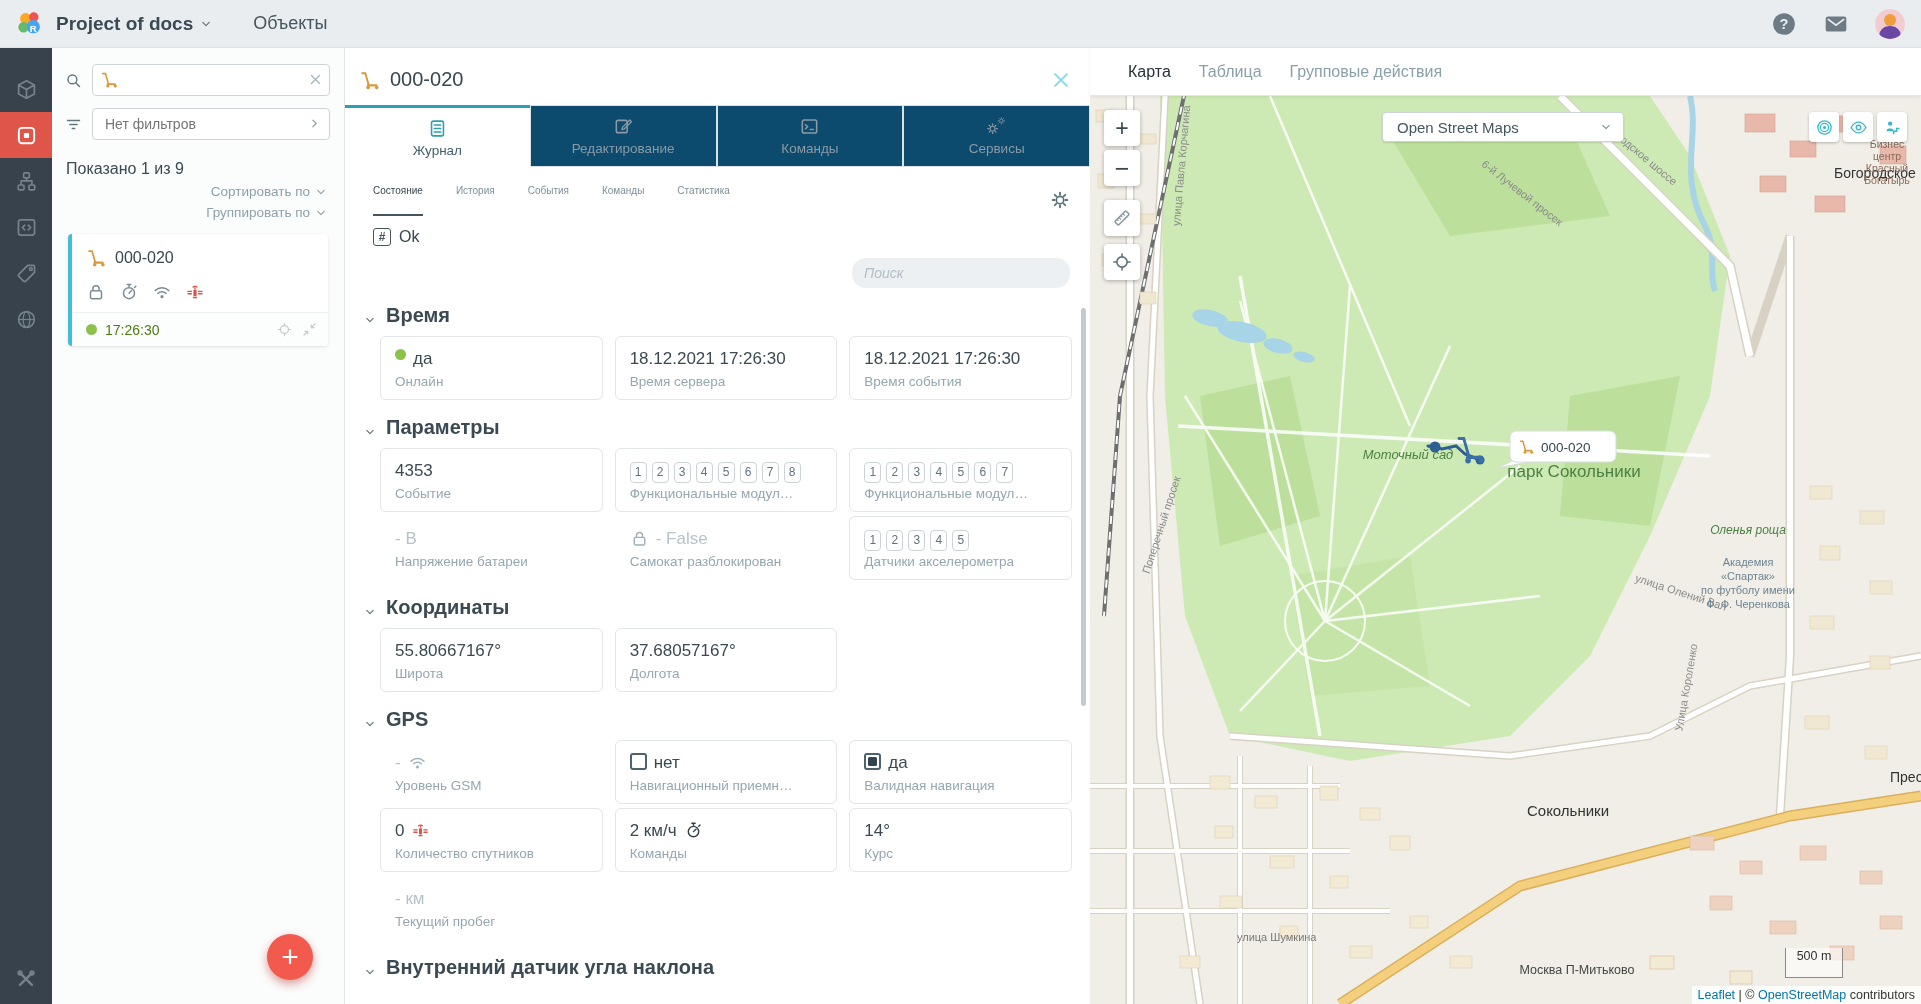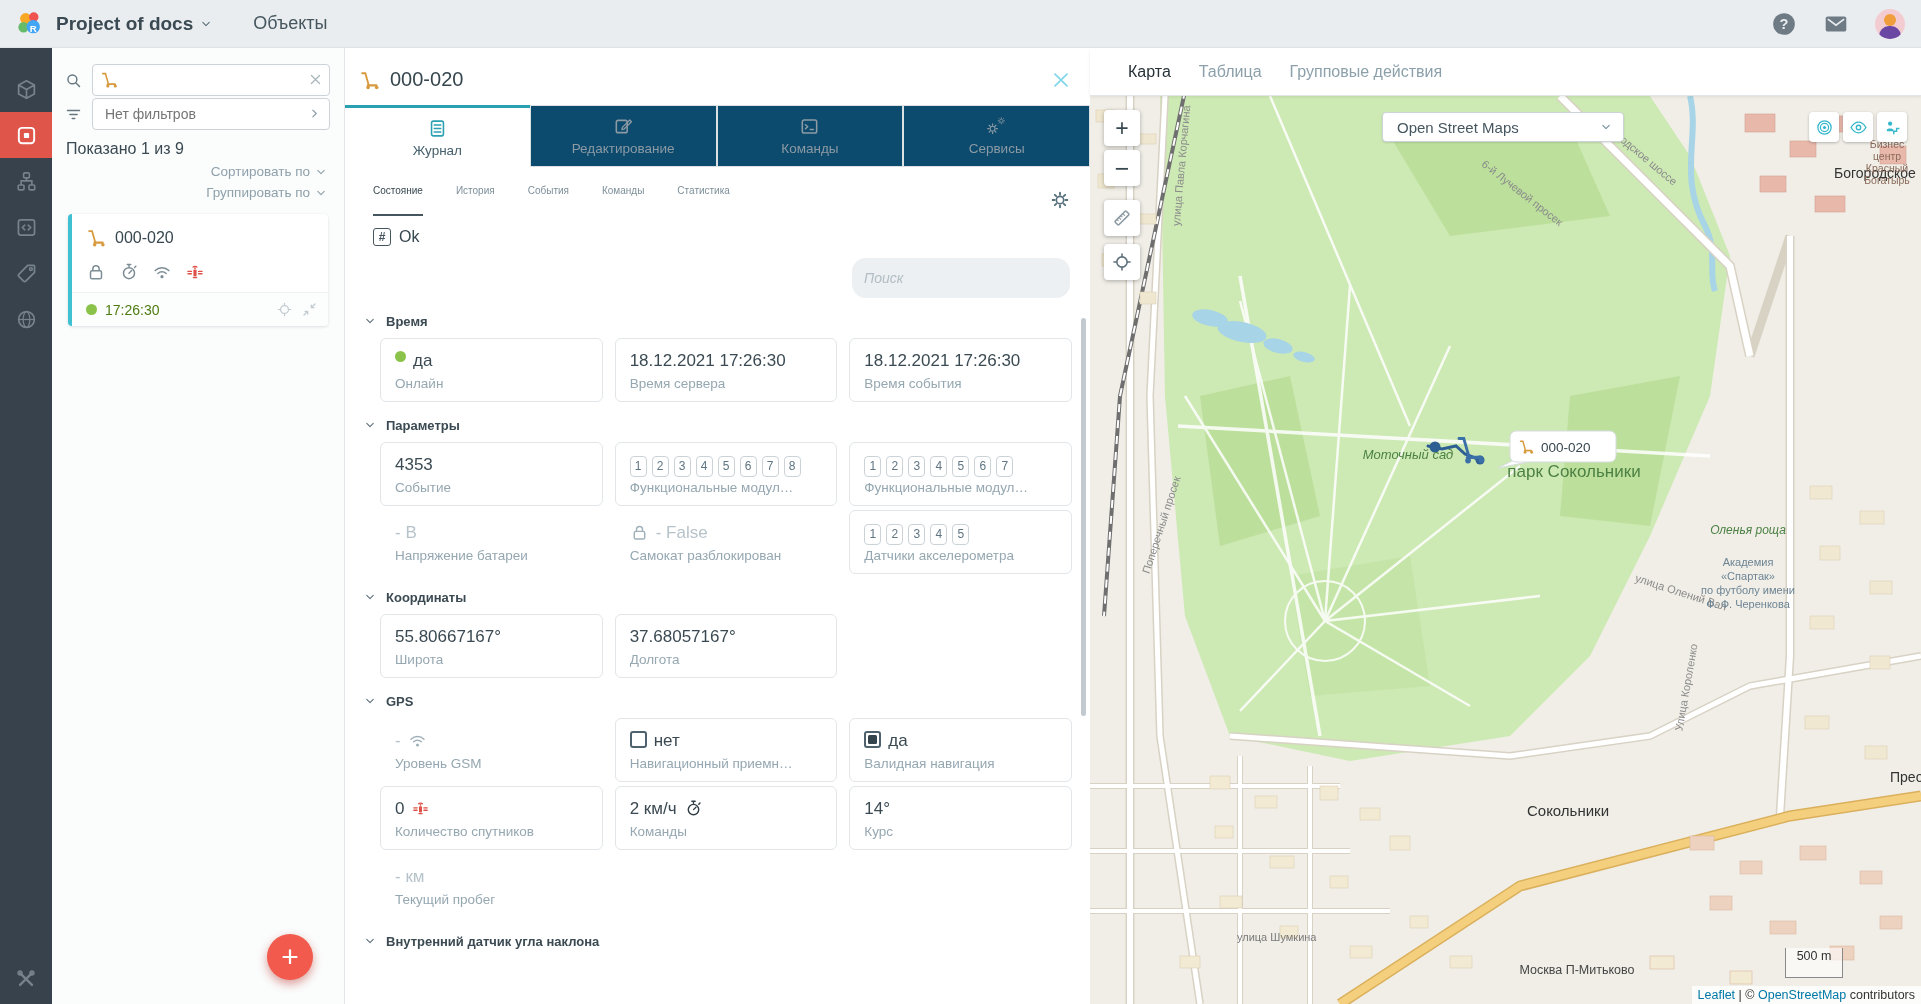--- a/index.html
+++ b/index.html
@@ -23,21 +23,21 @@
 
   
   .rail { width:52px; background:#37424c; display:flex; flex-direction:column; align-items:center; padding-top:18px; position:relative; }
   .rail-item { width:52px; height:46px; display:flex; align-items:center; justify-content:center; color:#76828c; cursor:pointer; }
   .rail-item.active { background:#e0554a; color:#fff; }
   .rail-item svg { width:23px; height:23px; }
   .rail-bottom { position:absolute; bottom:14px; left:0; width:52px; display:flex; justify-content:center; color:#76828c; }
 
   
   .list-panel { width:293px; background:#fbfcfc; border-right:1px solid #e3e7e9; position:relative; padding-top:16px; }
-  .row-input { display:flex; align-items:center; padding:0 14px 0 12px; margin-bottom:2px; }
+  .row-input { display:flex; align-items:center; padding:0 14px 0 12px; margin-bottom:12px; }
   .row-input .lead-ic { width:19px; height:19px; color:#64777f; margin-right:9px; flex:none; }
   .inputbox { position:relative; flex:1; height:32px; }
   .inputbox input { width:100%; height:32px; border:1px solid #ccd4d8; border-radius:4px; background:#fff; padding:0 30px 0 32px; font-size:14px; color:#45565f; font-family:inherit; outline:none; }
   .inputbox input.noicon { padding-left:12px; }
   .in-scooter { position:absolute; left:8px; top:6px; width:19px; height:19px; color:#d7993c; }
   .in-clear { position:absolute; right:7px; top:8px; width:15px; height:15px; color:#a7b4ba; cursor:pointer; }
   .in-chev { position:absolute; right:8px; top:8px; width:15px; height:15px; color:#8c9ca5; transform:rotate(-90deg); cursor:pointer; }
   .shown { padding:8px 14px 0; font-size:16px; color:#3b4a52; }
   .sortline { display:flex; justify-content:flex-end; align-items:center; gap:4px; padding:6px 16px 0 0; font-size:13.5px; color:#8fa1ab; cursor:pointer; }
   .sortline .chev { color:#8fa1ab; }
@@ -70,24 +70,24 @@
   .d-tab svg { width:21px; height:21px; }
   .d-tab.active { background:#fff; border:none; border-top:3px solid #2ba0b0; color:#45606c; }
   .d-tab.active svg { color:#2ba0b0; }
   .d-subtabs { display:flex; align-items:flex-end; gap:33px; padding:18px 20px 0 28px; }
   .d-subtab { font-size:10px; color:#7d8f99; padding-bottom:18px; border-bottom:2.5px solid transparent; cursor:pointer; white-space:nowrap; }
   .d-subtab.active { color:#37474f; border-bottom-color:#46565f; }
   .d-gear { margin-left:auto; width:20px; height:20px; color:#546e7a; margin-bottom:6px; cursor:pointer; }
   .d-status { display:flex; align-items:center; gap:8px; margin:12px 0 0 28px; font-size:16px; color:#37474f; }
   .hash-ic { width:18px; height:18px; border:1.6px solid #46565f; border-radius:3px; font-size:12px; font-weight:700; color:#46565f; display:inline-flex; align-items:center; justify-content:center; }
   .d-searchrow { display:flex; justify-content:flex-end; padding:12px 20px 0 0; }
-  .d-search { width:218px; height:40px; background:#edf0f2; border:none; border-radius:14px; padding:0 12px; font-size:14px; font-style:italic; color:#6b7d87; font-family:inherit; outline:none; }
+  .d-search { width:218px; height:30px; background:#edf0f2; border:none; border-radius:14px; padding:0 12px; font-size:14px; font-style:italic; color:#6b7d87; font-family:inherit; outline:none; }
   .d-search::placeholder { color:#b2bec5; }
   .d-body { flex:1; overflow:hidden; position:relative; }
-  .sec-head { display:flex; align-items:flex-start; gap:9px; margin:16px 18px 9px 18px; font-size:13px; font-weight:700; color:#3b4a52; }
+  .sec-head { display:flex; align-items:flex-end; gap:9px; margin:16px 18px 9px 18px; font-size:20px; font-weight:700; color:#3b4a52; }
   .sec-head .chev { color:#5d707b; cursor:pointer; }
   .cards { margin:0 18px 2px 35px; display:grid; grid-template-columns:repeat(3,1fr); gap:4px 12px; }
   .card { min-height:64px; background:#fff; border:1px solid #e2e6e9; border-radius:6px; padding:9px 14px 7px; display:flex; flex-direction:column; justify-content:center; gap:3px; }
   .card.muted { background:transparent; border-color:transparent; }
   .card .value { font-size:17px; color:#3b4a52; display:flex; gap:7px; min-height:22px; }
   .card.muted .value { color:#b7c3ca; }
   .card .label { font-size:13.5px; color:#95a7b1; white-space:nowrap; overflow:hidden; }
   .value .ic { width:19px; height:19px; }
   .ic-gray { color:#9fb0ba; }
   .ic-red { color:#dd4f47; }

